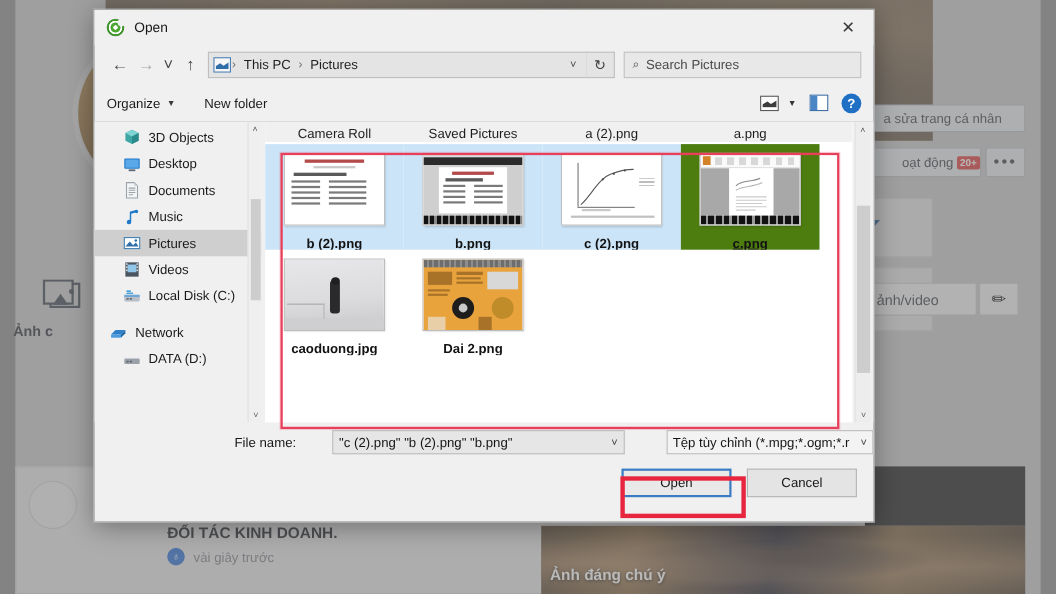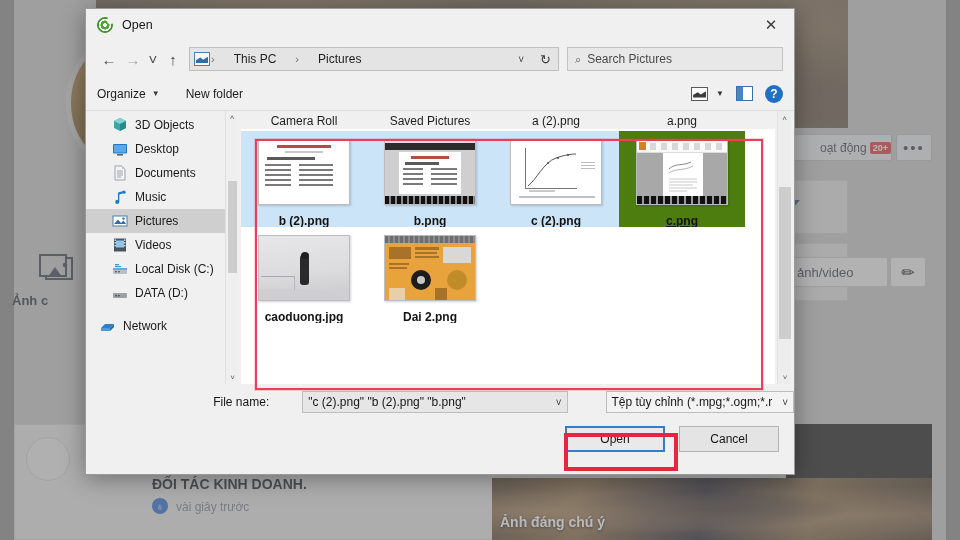--- a/index.html
+++ b/index.html
@@ -183,21 +183,21 @@
     min-width: 0;
   }
   #addr-icon {
     width: 16px; height: 14px; border: 1px solid #4a7fb5; background: #f7f7f7;
     position: relative; flex: none;
   }
   #addr-icon::before{
     content:""; position:absolute; left:1px; top:3px; width:12px; height:7px;
     background:#2f6ea8; clip-path: polygon(0 60%, 35% 20%, 60% 55%, 100% 10%, 100% 100%, 0 100%);
   }
-  .crumb { margin: 0 18px; color: #1f1f1f; font-size: 12px; white-space: nowrap; }
+  .crumb { margin: 0 6px; color: #1f1f1f; font-size: 12px; white-space: nowrap; }
   .crumb-sep { color: #6e6e6e; font-size: 11px; margin: 0 1px; }
   #addr-caret { margin-left: auto; color: #444; font-size: 10px; padding: 0 5px; }
   #refresh-btn {
     width: 26px; height: 24px; border: 1px solid #bfbfbf; border-left: none;
     background: #e4e4e4; margin-left: -7px; margin-right: 8px;
     display: flex; align-items: center; justify-content: center;
     font-size: 13px; color: #3c3c3c;
   }
   #searchbox {
     width: 216px; height: 24px; background: #e8e8e8; border: 1px solid #c2c2c2;
@@ -397,20 +397,23 @@
 <body>
 
 <div id="bg">
   <div id="bg-page">
     <div class="fb-outer-rail fb-rail-l"></div>
     <div class="fb-outer-rail fb-rail-r"></div>
 
     <div class="fb-cover"></div>
     <div class="fb-avatar"></div>
 
+    <div class="fb-btn" id="fb-edit-profile">
+      <span>a sửa trang cá nhân</span>
+    </div>
     <div class="fb-btn" id="fb-activity">
       <span>oạt động</span>
       <span class="badge-20">20+</span>
     </div>
     <div class="fb-btn" id="fb-more">
       <span>•••</span>
     </div>
 
     <div class="fb-card" id="fb-tabs-card"></div>
     <div class="fb-tab-div" style="left:238px"></div>
@@ -588,36 +591,36 @@
           <rect x="1" y="7" width="14" height="6" rx="1" fill="#b9bfc6"></rect>
           <rect x="1" y="7" width="14" height="2" fill="#6fa8d8"></rect>
           <rect x="3" y="10" width="2" height="1.4" fill="#5d6670"></rect>
           <rect x="6" y="10" width="2" height="1.4" fill="#5d6670"></rect>
           <rect x="3" y="3" width="4" height="1.4" fill="#3d9ad8"></rect>
           <rect x="3" y="5" width="6" height="1.2" fill="#3d9ad8"></rect>
         </svg>
         <span>Local Disk (C:)</span>
       </div>
 
+      <div class="side-item net">
+        <svg class="side-ico" viewBox="0 0 16 16">
+          <path d="M1 10 L5 6 h9 l-4 4 Z" fill="#2f80c8"></path>
+          <rect x="1" y="10" width="9" height="3" fill="#4a9ade"></rect>
+          <path d="M10 10 l4-4 v3 l-4 4 Z" fill="#1e6aa8"></path>
+        </svg>
+        <span>Network</span>
+      </div>
+
       <div class="side-item">
         <svg class="side-ico" viewBox="0 0 16 16">
           <rect x="1" y="8" width="14" height="5" rx="1" fill="#9aa1a9"></rect>
           <rect x="3" y="10" width="2" height="1.4" fill="#56606a"></rect>
           <rect x="6" y="10" width="2" height="1.4" fill="#56606a"></rect>
         </svg>
         <span>DATA (D:)</span>
-      </div>
-
-      <div class="side-item net">
-        <svg class="side-ico" viewBox="0 0 16 16">
-          <path d="M1 10 L5 6 h9 l-4 4 Z" fill="#2f80c8"></path>
-          <rect x="1" y="10" width="9" height="3" fill="#4a9ade"></rect>
-          <path d="M10 10 l4-4 v3 l-4 4 Z" fill="#1e6aa8"></path>
-        </svg>
-        <span>Network</span>
       </div>
 
       <div id="side-scroll">
         <div class="sb-arrow">˄</div>
         <div id="side-thumb"></div>
         <div class="sb-arrow" style="position:absolute;bottom:0;width:13px">˅</div>
       </div>
     </div>
 
     <div id="filewrap">

